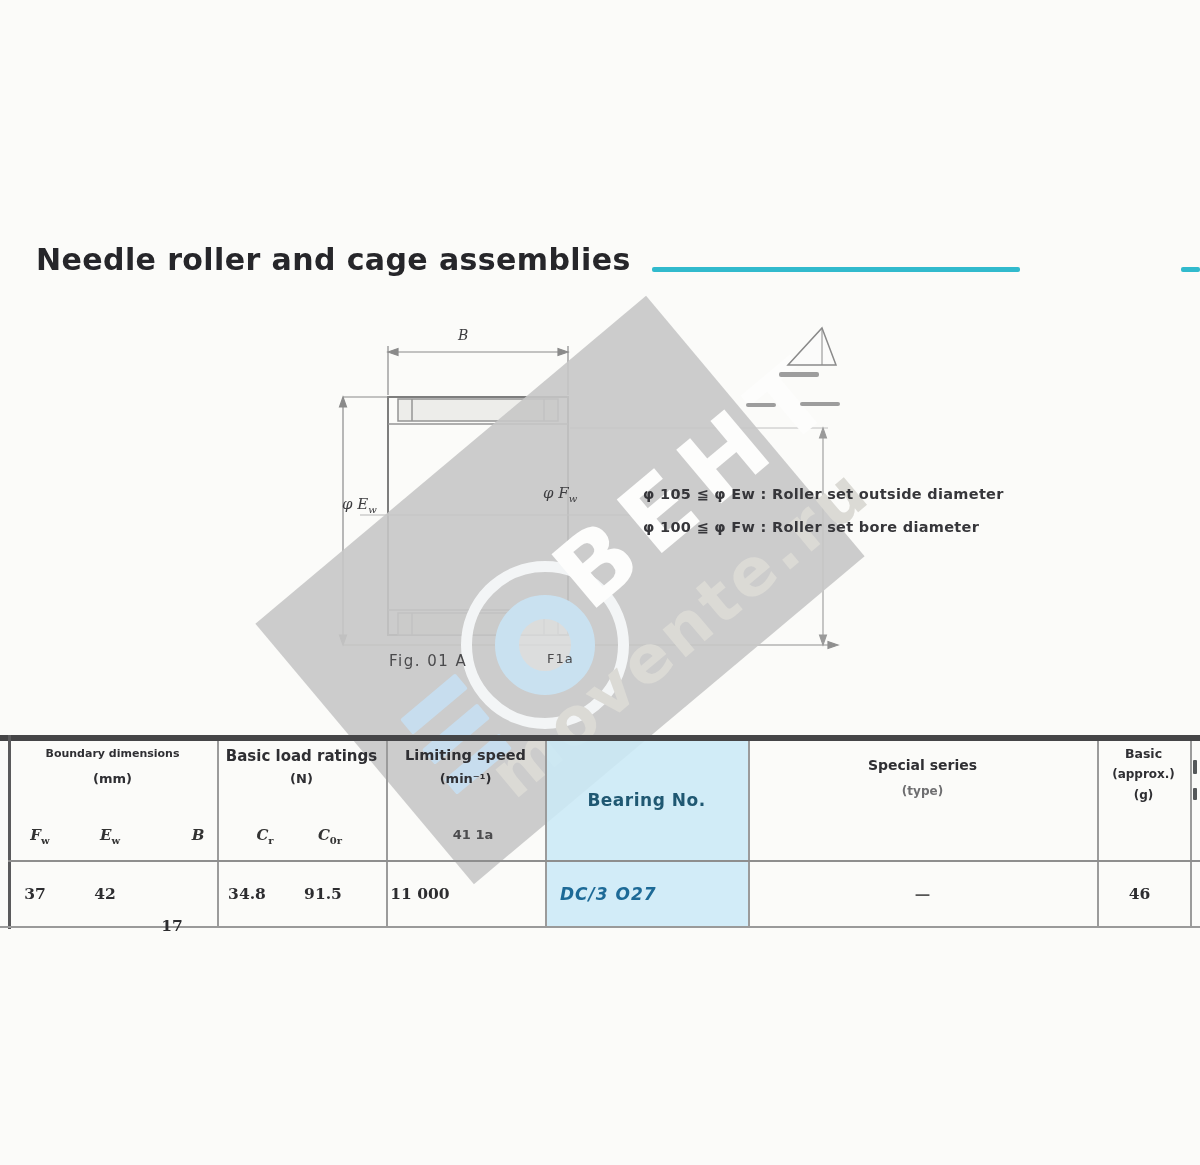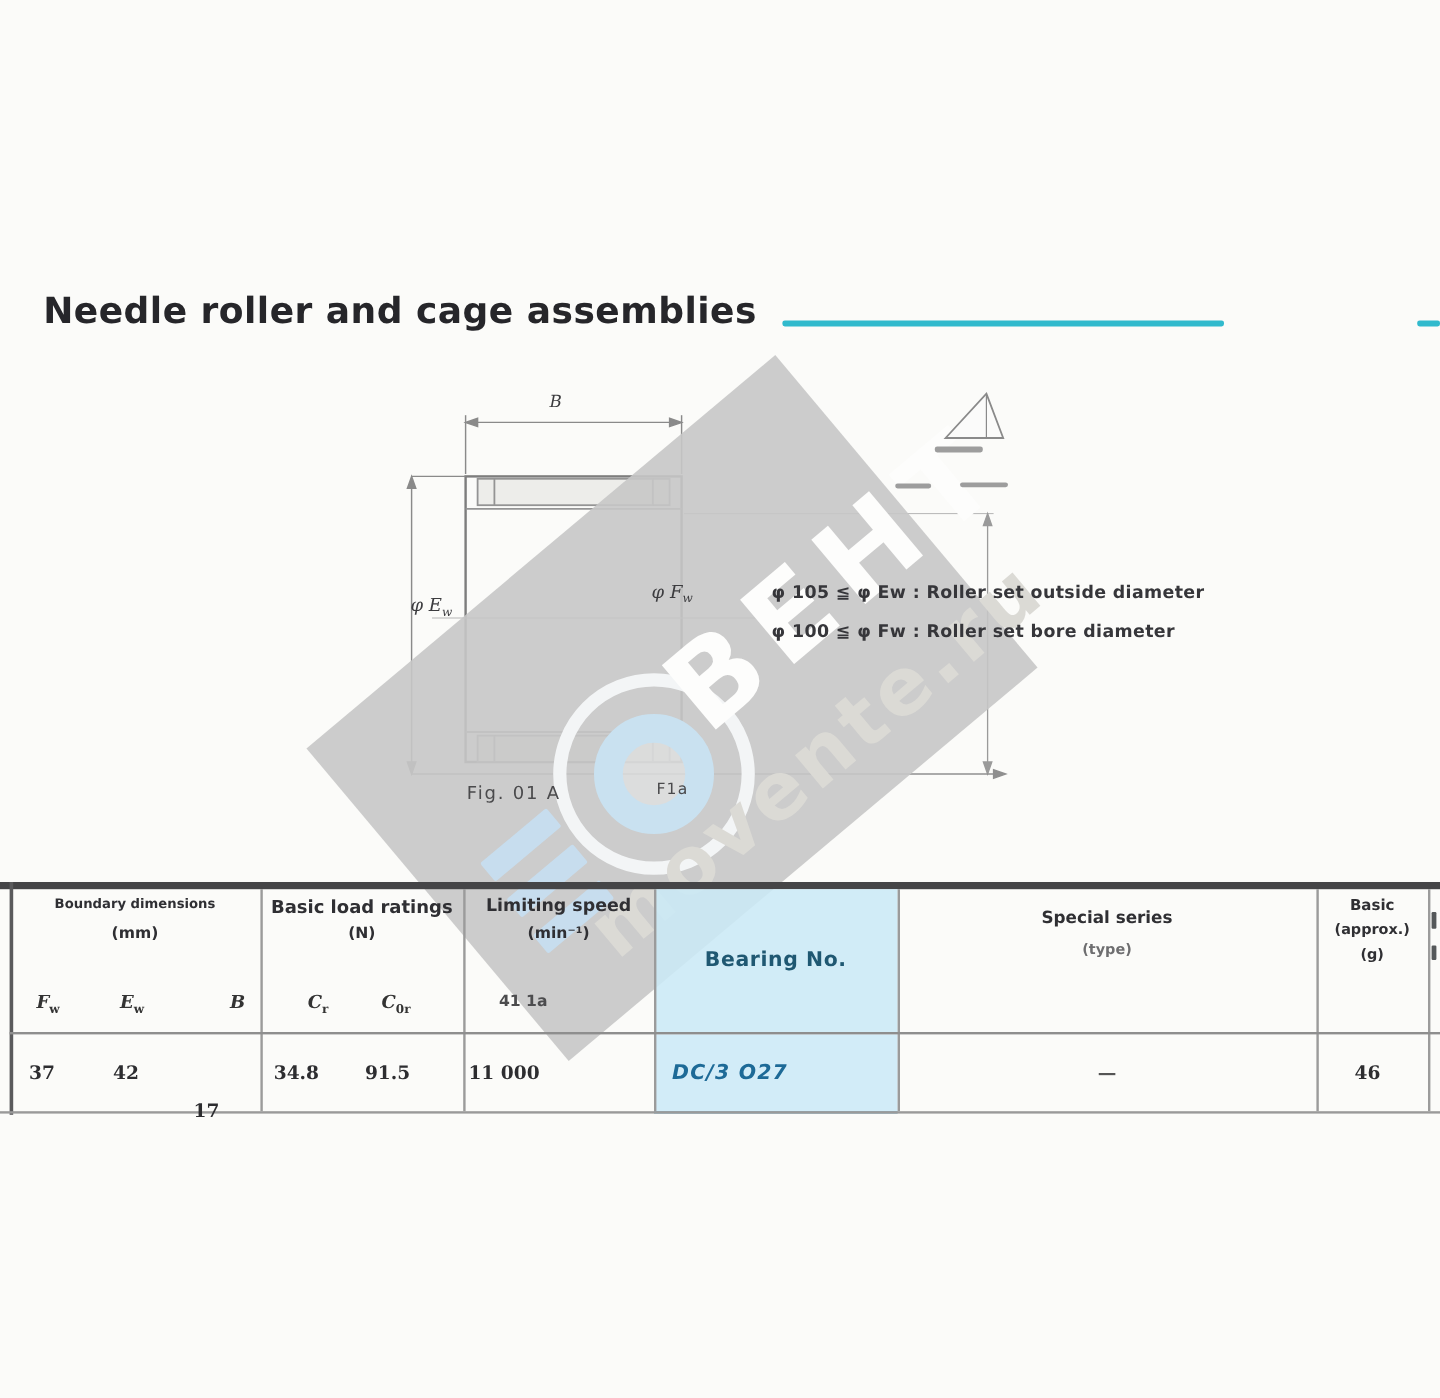--- a/index.html
+++ b/index.html
@@ -71,21 +71,21 @@
   .g6c{left:1097px;top:788px;width:93px;font-size:12px;}
   .sh{top:810px;height:50px;line-height:50px;text-align:center;
       font-family:"DejaVu Serif","Liberation Serif",serif;font-style:italic;font-weight:700;font-size:15px;color:#333;}
   .sh sub{font-size:10px;font-style:normal;}
   .sh-fw{left:10px;width:60px;}
   .sh-ew{left:78px;width:64px;}
   .sh-b{left:168px;width:60px;}
   .sh-cr{left:235px;width:60px;}
   .sh-c0r{left:298px;width:64px;}
   .sh-speed{left:386px;width:100px;font-family:"DejaVu Sans","Liberation Sans",sans-serif;
-            font-style:normal;font-size:13px;color:#4c4c4e;font-weight:700;}
+            font-style:normal;font-size:13px;color:#4c4c4e;font-weight:700;padding-left:37px;}
   .dc{top:862px;height:64px;line-height:64px;text-align:center;
       font-family:"DejaVu Serif","Liberation Serif",serif;font-weight:700;font-size:15.5px;color:#2d2d30;}
   .dc-fw{left:5px;width:60px;}
   .dc-ew{left:75px;width:60px;}
   .dc-b{left:142px;width:60px;margin-top:32px;}
   .dc-cr{left:217px;width:60px;}
   .dc-c0r{left:292px;width:62px;}
   .dc-speed{left:375px;width:90px;}
   .dc-bearing{left:560px;width:180px;text-align:left;font-family:"DejaVu Sans","Liberation Sans",sans-serif;
               font-style:italic;font-weight:800;font-size:17px;color:#1d6a97;letter-spacing:1px;}

